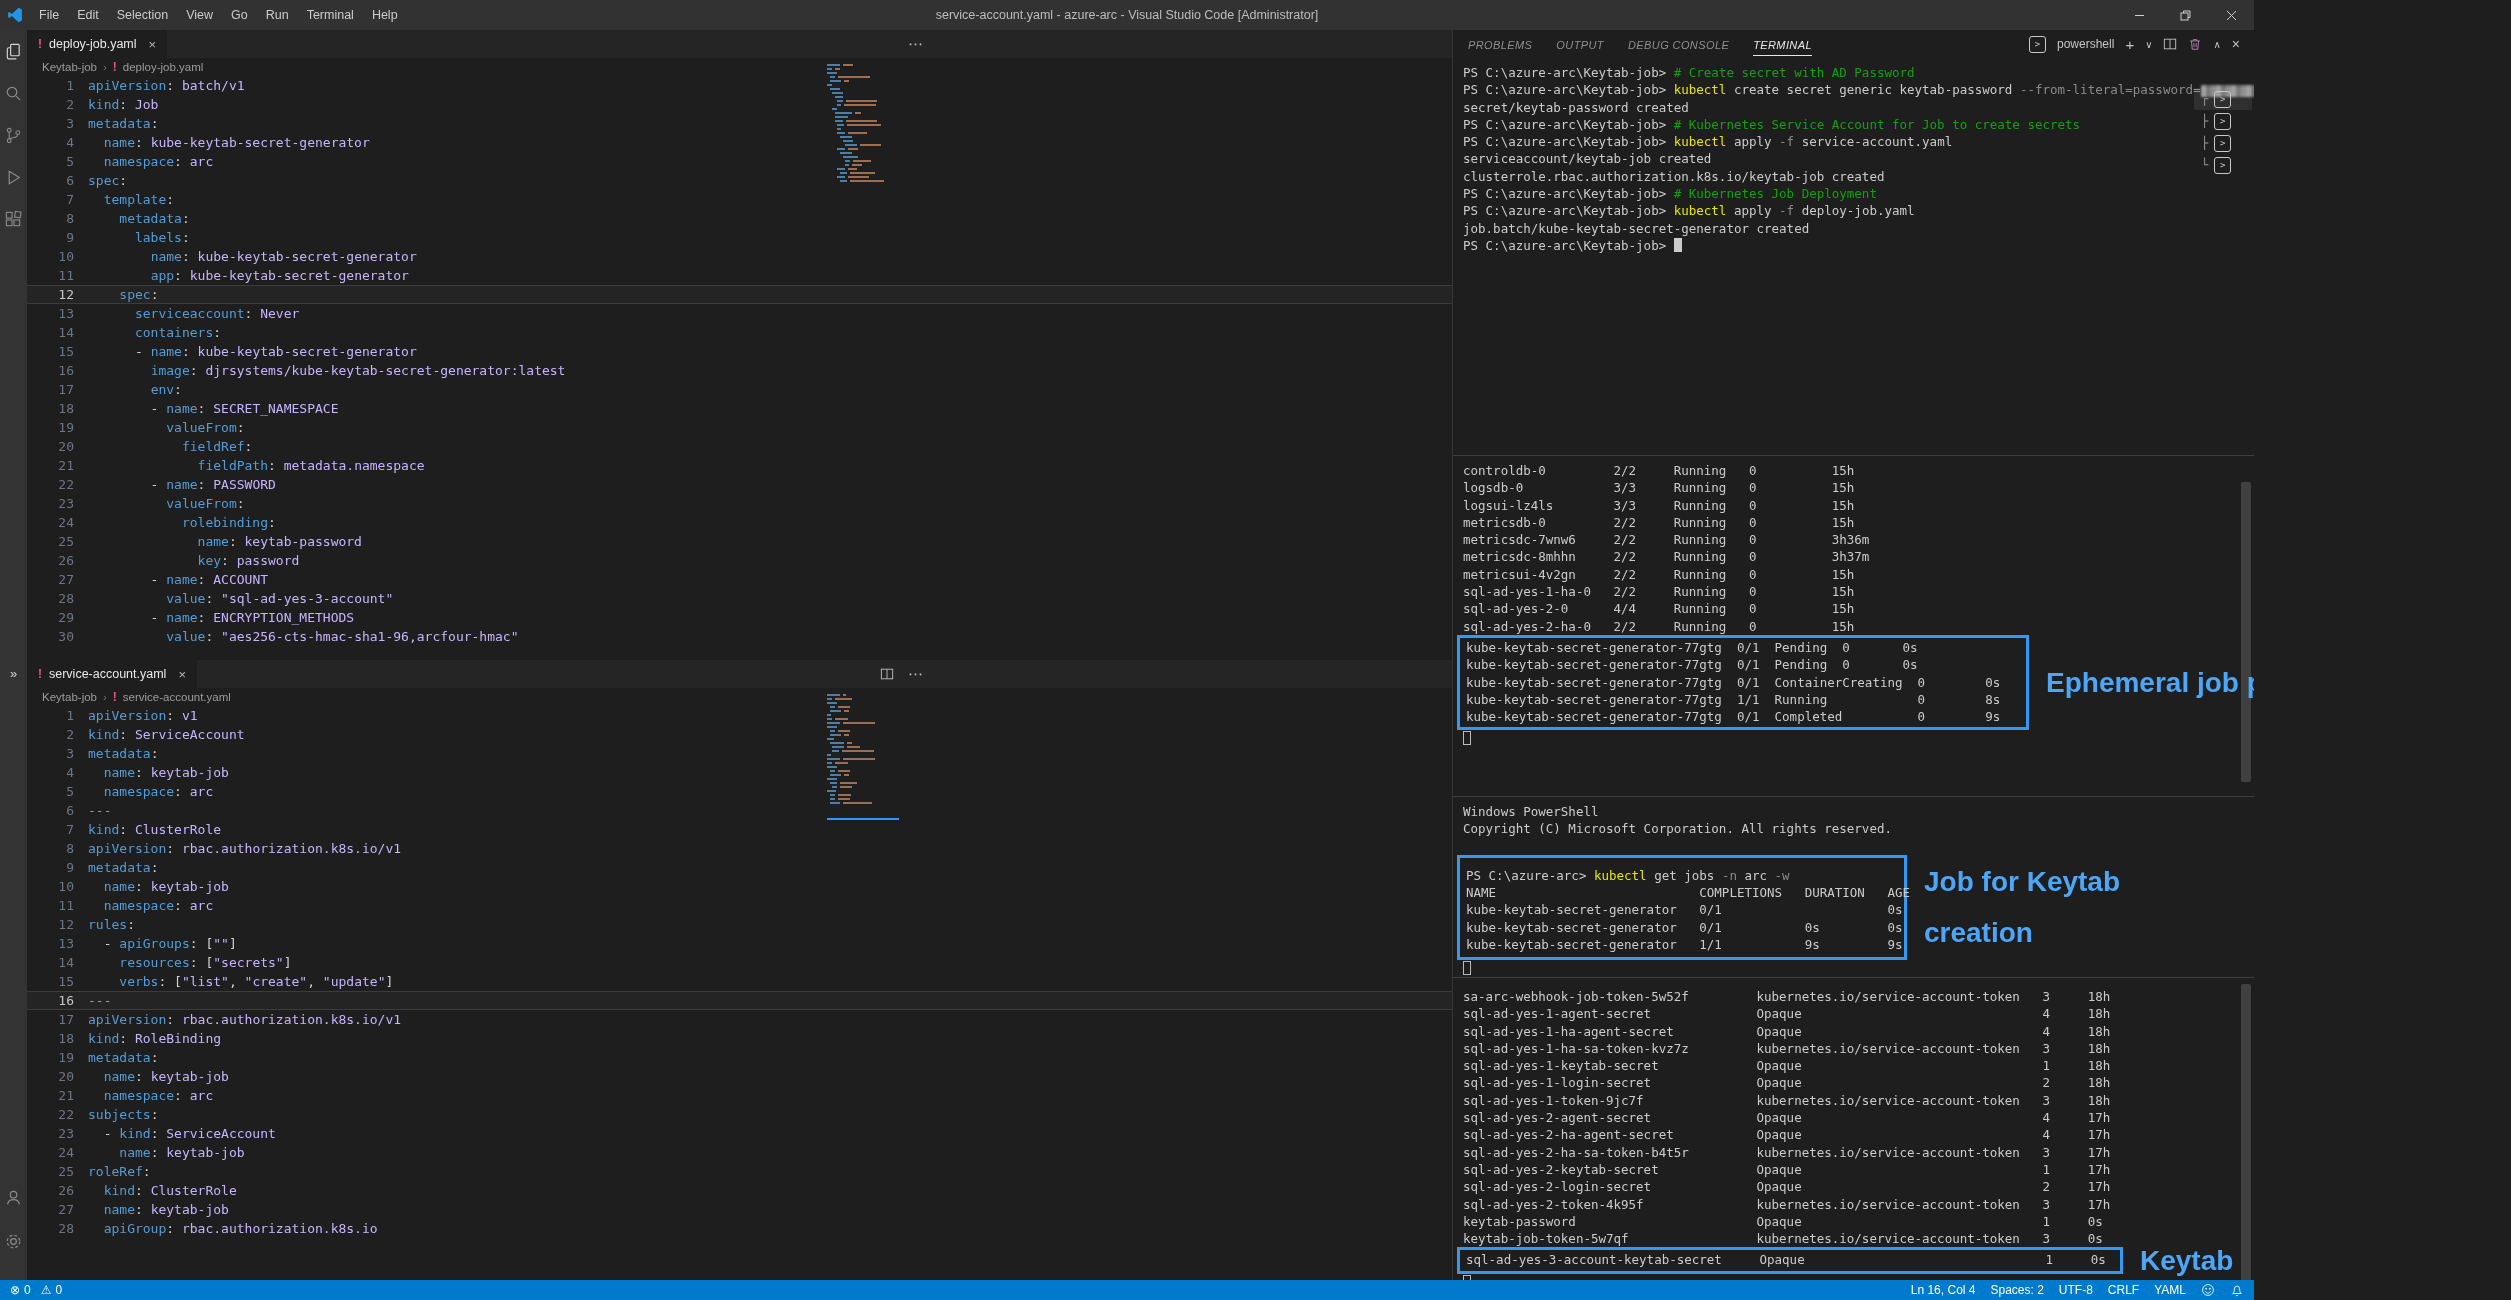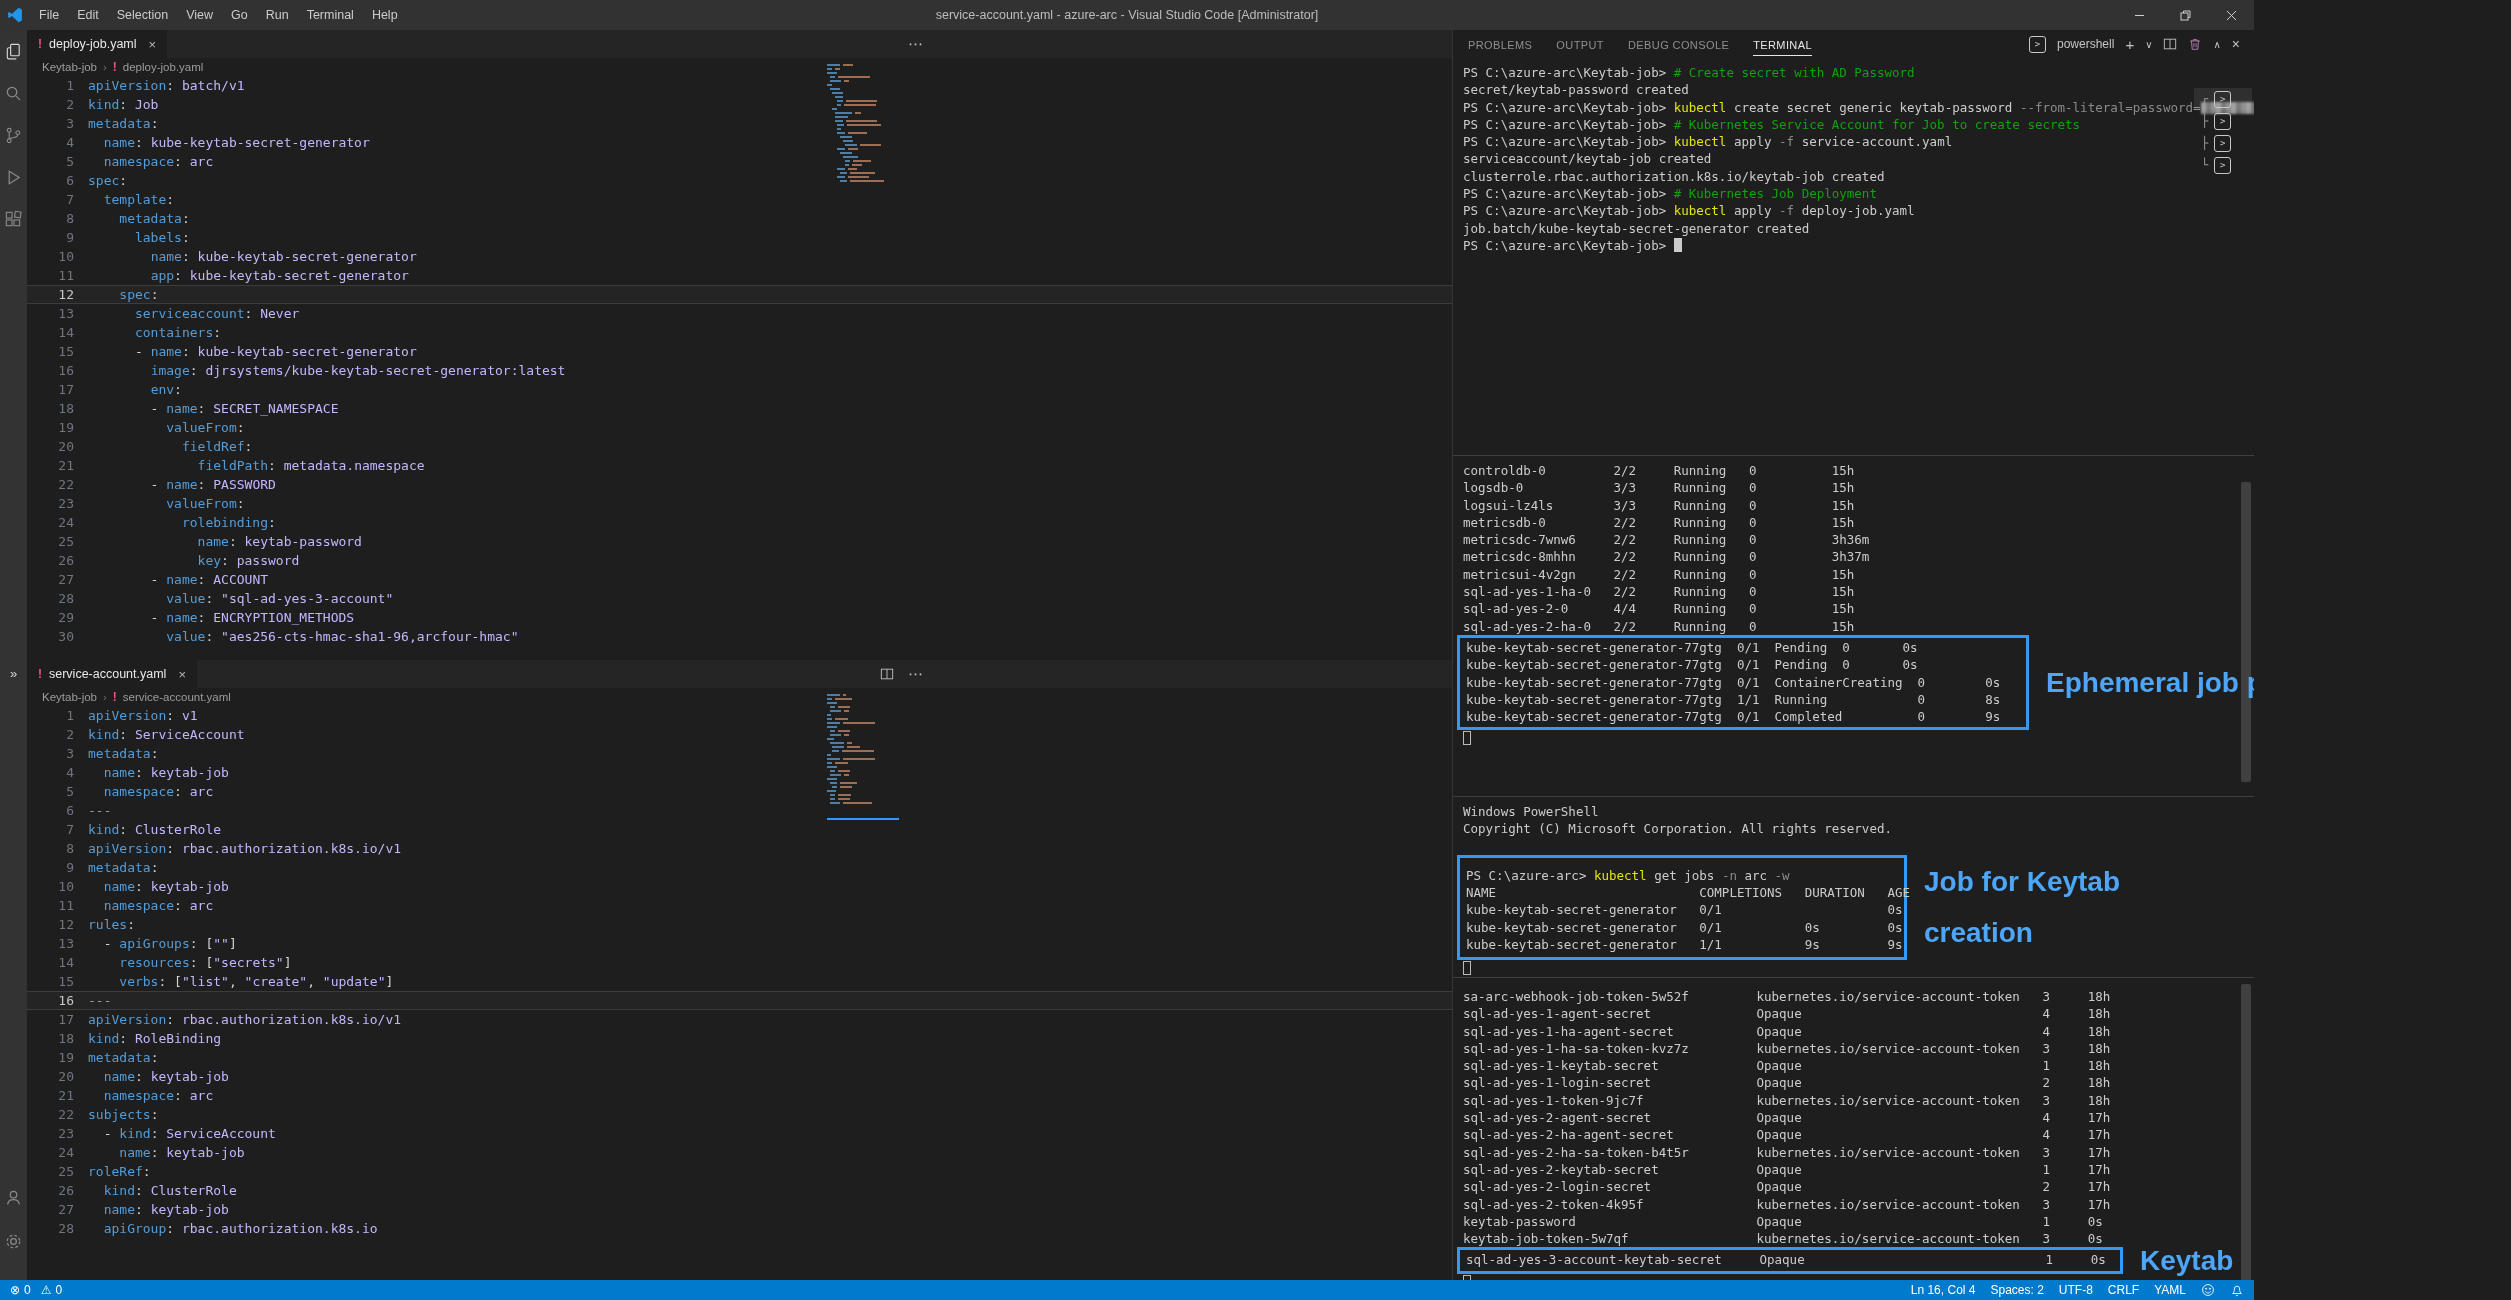--- a/index.html
+++ b/index.html
@@ -56,21 +56,21 @@
   .mm-line{display:flex;height:2px;margin-bottom:2px;}
   .mm-k{height:2px;background:#4e7da6;}
   .mm-v{height:2px;background:#9c6f55;margin-left:3px;}
   .mm-endline{position:absolute;left:800px;width:72px;height:2px;background:#3794ff;}
 
   
   .terminal-col{flex:1;display:flex;flex-direction:column;background:#1e1e1e;position:relative;
                 border-left:1px solid #353535;min-width:0;}
   .panel-header{flex:0 0 28px;display:flex;align-items:center;position:relative;}
   .panel-tabs{display:flex;gap:24px;margin-left:15px;font-size:11px;letter-spacing:.4px;color:#8f8f8f;}
-  .panel-tab{padding:6px 0 4px 0;}
+  .panel-tab{padding:6px 0 4px 0;font-style:italic;}
   .panel-tab.active{color:#e7e7e7;border-bottom:1px solid #e7e7e7;}
   .panel-actions{margin-left:auto;display:flex;align-items:center;gap:11px;margin-right:14px;
                  color:#c5c5c5;font-size:12px;}
   .pa-icon{display:flex;align-items:center;justify-content:center;}
   .term-glyph{width:15px;height:15px;border:1px solid #c8c8c8;border-radius:3px;font-size:9px;
               display:inline-flex;align-items:center;justify-content:center;color:#c8c8c8;
               font-family:"DejaVu Sans Mono",monospace;}
   .term{font-family:"DejaVu Sans Mono",monospace;font-size:12.5px;line-height:17.3px;
         color:#cccccc;padding:6px 0 0 10px;position:relative;overflow:hidden;}
   .term + .term{border-top:1px solid #3f3f3f;}
@@ -740,22 +740,22 @@
                 <line x1="9.3" y1="7" x2="9.3" y2="11.7"></line>
               </svg>
           </span>
           <span style="font-size:10px;">∧</span>
           <span style="font-size:14px;">×</span>
         </div>
       </div>
 
       <div class="term t1" id="t1">
           <div class="tline"><span class="tc-p">PS C:\azure-arc\Keytab-job&gt; </span><span class="tc-g"># Create secret with AD Password</span></div>
+          <div class="tline"><span class="tc-p">PS C:\azure-arc\Keytab-job&gt; </span><span class="tc-y">kubectl</span><span class="tc-w"> create secret generic keytab-password </span><span class="tc-d">--from-literal=password=</span><span class="redacted"></span><span class="tc-w"> </span><span class="tc-d">-n</span><span class="tc-w"> arc</span></div>
           <div class="tline"><span class="tc-w">secret/keytab-password created</span></div>
-          <div class="tline"><span class="tc-p">PS C:\azure-arc\Keytab-job&gt; </span><span class="tc-y">kubectl</span><span class="tc-w"> create secret generic keytab-password </span><span class="tc-d">--from-literal=password=</span><span class="redacted"></span><span class="tc-w"> </span><span class="tc-d">-n</span><span class="tc-w"> arc</span></div>
           <div class="tline"><span class="tc-p">PS C:\azure-arc\Keytab-job&gt; </span><span class="tc-g"># Kubernetes Service Account for Job to create secrets</span></div>
           <div class="tline"><span class="tc-p">PS C:\azure-arc\Keytab-job&gt; </span><span class="tc-y">kubectl</span><span class="tc-w"> apply </span><span class="tc-d">-f</span><span class="tc-w"> service-account.yaml</span></div>
           <div class="tline"><span class="tc-w">serviceaccount/keytab-job created</span></div>
           <div class="tline"><span class="tc-w">clusterrole.rbac.authorization.k8s.io/keytab-job created</span></div>
           <div class="tline"><span class="tc-p">PS C:\azure-arc\Keytab-job&gt; </span><span class="tc-g"># Kubernetes Job Deployment</span></div>
           <div class="tline"><span class="tc-p">PS C:\azure-arc\Keytab-job&gt; </span><span class="tc-y">kubectl</span><span class="tc-w"> apply </span><span class="tc-d">-f</span><span class="tc-w"> deploy-job.yaml</span></div>
           <div class="tline"><span class="tc-w">job.batch/kube-keytab-secret-generator created</span></div>
           <div class="tline"><span class="tc-p">PS C:\azure-arc\Keytab-job&gt; </span><span class="cursor-solid"></span></div>
         </div>
       <div class="term t2" id="t2">

